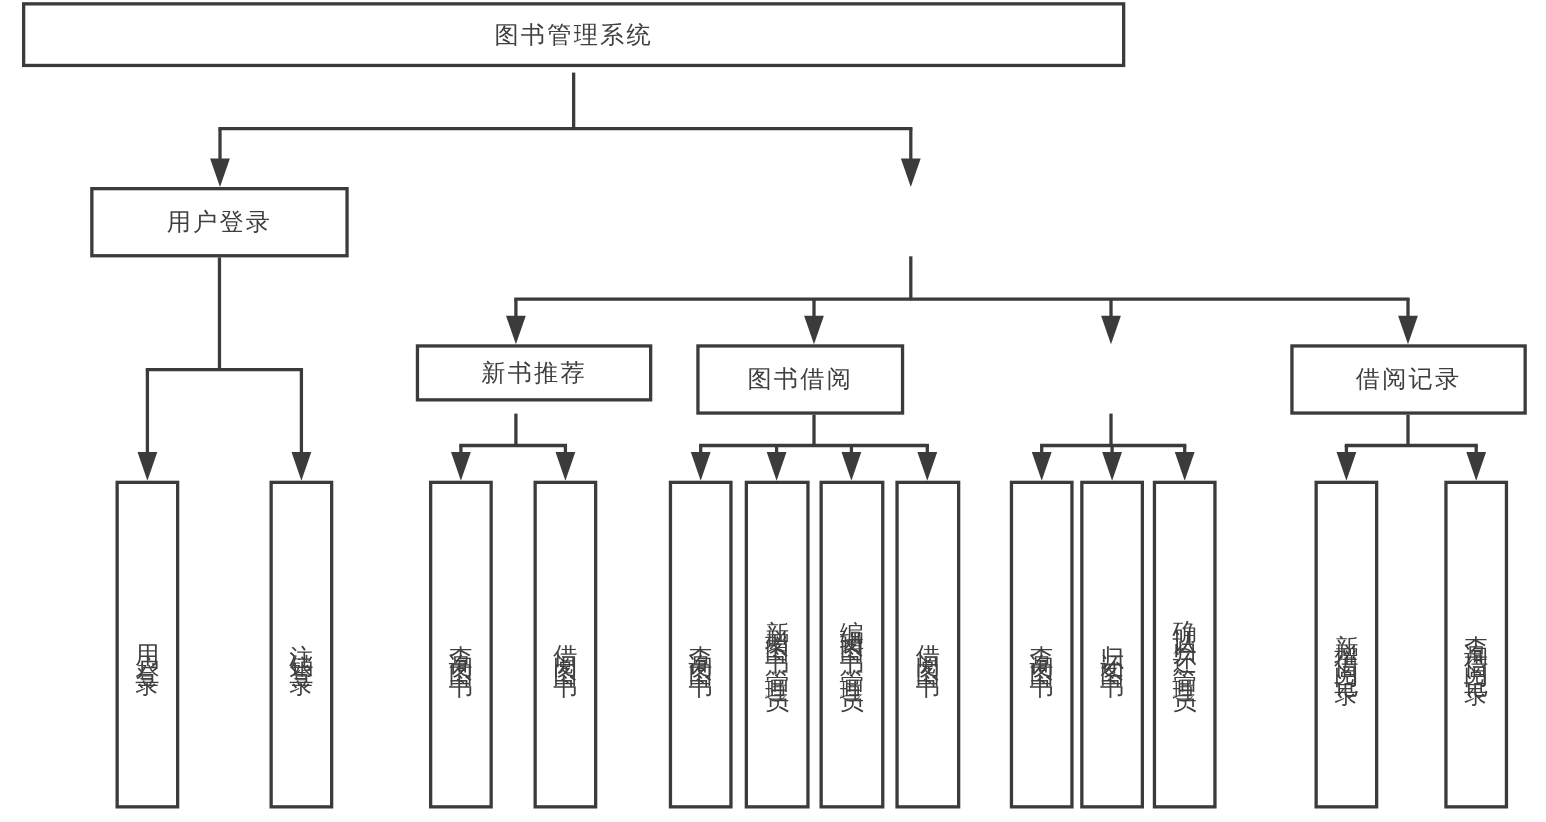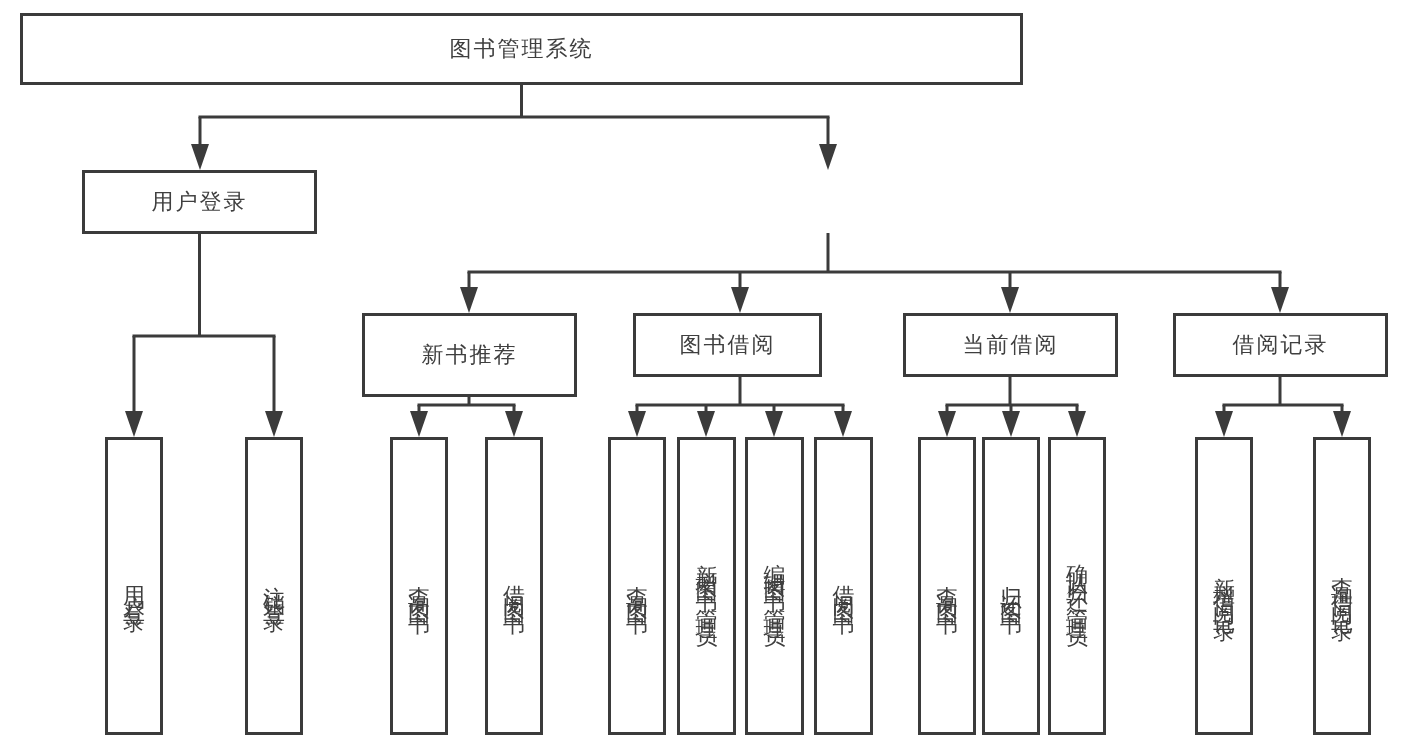--- a/index.html
+++ b/index.html
@@ -93,36 +93,33 @@
       <path d="M765 411 L783 411 L774 437 Z"></path>
       <path d="M834 411 L852 411 L843 437 Z"></path>
       <path d="M938 411 L956 411 L947 437 Z"></path>
       <path d="M1002 411 L1020 411 L1011 437 Z"></path>
       <path d="M1068 411 L1086 411 L1077 437 Z"></path>
       <path d="M1215 411 L1233 411 L1224 437 Z"></path>
       <path d="M1333 411 L1351 411 L1342 437 Z"></path>
     </g>
   </svg>
 
-  <div class="box" style="left:20px;top:13px;width:1003px;height:72px">
+  <div class="box" style="left:20px;top:2px;width:1003px;height:59px">
     <span class="lbl">图书管理系统</span>
   </div>
 
   <div class="box" style="left:82px;top:170px;width:235px;height:64px">
     <span class="lbl">用户登录</span>
   </div>
 
-  <div class="box" style="left:362px;top:313px;width:215px;height:84px">
+  <div class="box" style="left:378px;top:313px;width:215px;height:52px">
     <span class="lbl">新书推荐</span>
   </div>
   <div class="box" style="left:633px;top:313px;width:189px;height:64px">
     <span class="lbl">图书借阅</span>
-  </div>
-  <div class="box" style="left:903px;top:313px;width:215px;height:64px">
-    <span class="lbl">当前借阅</span>
   </div>
   <div class="box" style="left:1173px;top:313px;width:215px;height:64px">
     <span class="lbl">借阅记录</span>
   </div>
 
   <div class="box leaf" style="left:105px;top:437px;width:58px;height:298px">
     <span class="lbl">用户登录</span>
   </div>
   <div class="box leaf" style="left:245px;top:437px;width:58px;height:298px">
     <span class="lbl">注销登录</span>

